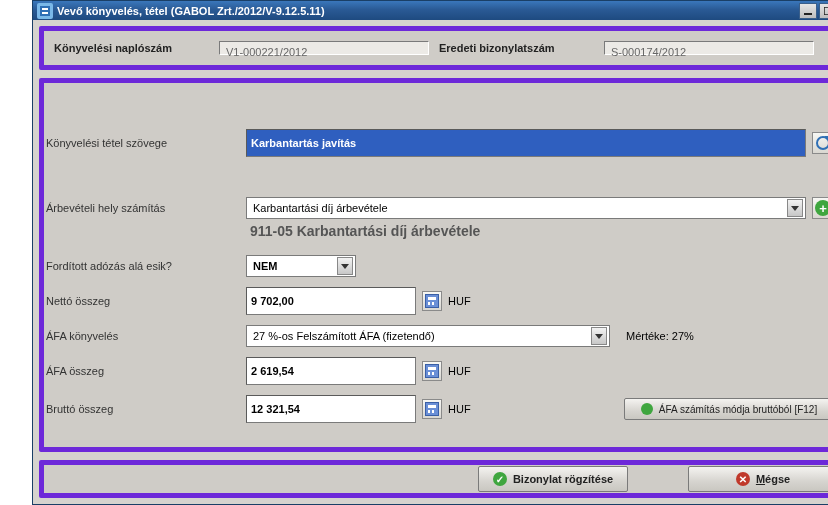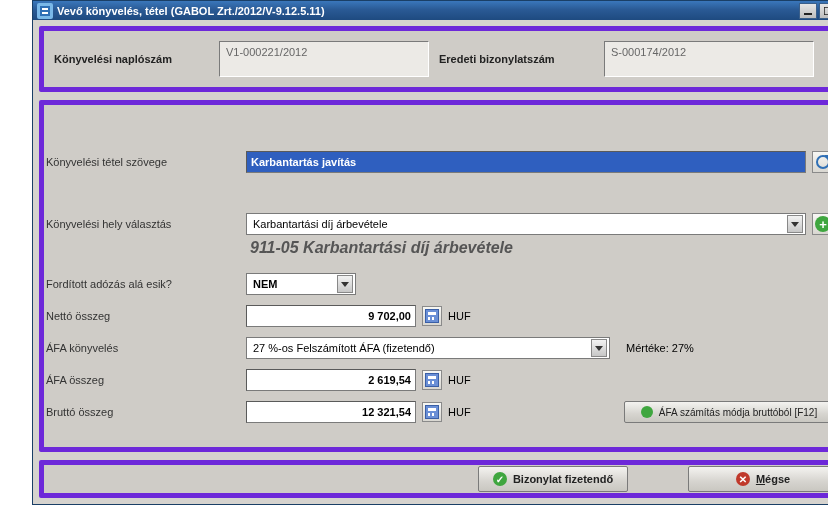--- a/index.html
+++ b/index.html
@@ -63,46 +63,46 @@
     align-items:center;
     gap: 10px;
   }
   .lbl { font-weight: bold; color:#222; }
   .ro-field {
     background:#eceae6;
     border:1px solid #7a7a7a;
     border-right-color:#fff; border-bottom-color:#fff;
     padding: 3px 6px;
     color:#666;
-    height: 36px;
+    height: 14px;
     line-height: 14px;
   }
   .main-panel {
     margin-top: 8px;
     flex: 1;
     padding: 28px 14px 14px 2px;
   }
   .row { display:flex; align-items:center; margin-bottom: 10px; }
   .row .col-label { width: 200px; color:#333; }
   .row .col-field { flex: 1; display:flex; align-items:center; gap:6px; }
   .text-input {
     background:#fff;
     border:1px solid #7a7a7a;
     border-top-color:#5a5a5a; border-left-color:#5a5a5a;
-    height:22px;
+    height:28px;
     padding: 2px 4px;
     font: inherit;
   }
   .text-input.selected {
     background:#2f5fbf;
     color:#fff;
     font-weight: bold;
   }
   .num-input {
-    text-align: right;
+    text-align: left;
     font-weight: bold;
     padding-right: 4px;
   }
   .select {
     background:#fff;
     border:1px solid #7a7a7a;
     height:22px;
     padding: 0 2px;
     font: inherit;
     display:flex; align-items:center; justify-content:space-between;
@@ -123,21 +123,21 @@
     display:flex; align-items:center; justify-content:center;
     cursor:pointer;
   }
   .calc-btn {
     width:20px; height:20px;
     background:linear-gradient(to bottom,#f7f7f4,#d9d7d1);
     border:1px solid #8a8a8a;
     display:flex; align-items:center; justify-content:center;
     cursor:pointer;
   }
-  .subtext { font-size:16px; color:#555; font-weight:bold; padding-left: 4px; margin-top: 2px; font-style: italic; }
+  .subtext { font-size:14px; color:#555; font-weight:bold; padding-left: 4px; margin-top: 2px; }
   .btn {
     background:linear-gradient(to bottom,#f4f3f0,#d6d4cf 60%,#c9c7c1);
     border:1px solid #7a7a7a;
     border-radius:2px;
     height:26px;
     padding: 0 12px;
     display:flex; align-items:center; justify-content:center;
     gap:6px;
     font: inherit;
     cursor:pointer;
@@ -216,21 +216,21 @@
         <div class="col-label">Könyvelési tétel szövege</div>
         <div class="col-field">
           <input class="text-input selected" style="flex: 1 1 0%;" value="Karbantartás javítás">
           <div class="icon-btn">
               <span class="glyph-reset"></span>
             </div>
         </div>
       </div>
 
       <div class="row" style="margin-bottom:2px;">
-        <div class="col-label">Könyvelési hely választás</div>
+        <div class="col-label">Árbevételi hely számítás</div>
         <div class="col-field">
           <div class="select" style="flex:1">
             <span class="sel-text normal">Karbantartási díj árbevétele</span>
             <div class="dd-btn">
                 <span class="caret-down"></span>
               </div>
           </div>
           <div class="icon-btn">
               <span class="glyph-plus">+</span>
             </div>
@@ -304,21 +304,21 @@
             <span>ÁFA számítás módja bruttóból [F12]</span>
           </button>
         </div>
       </div>
 
     </div>
 
     <div class="panel footer">
       <button class="btn">
         <span class="glyph-ok">✓</span>
-        <span>Bizonylat fizetendő</span>
+        <span>Bizonylat rögzítése</span>
       </button>
       <button class="btn">
         <span class="glyph-cancel">✕</span>
         <span class="underline-m">Mégse</span>
       </button>
     </div>
 
   </div>
 </div>
 

